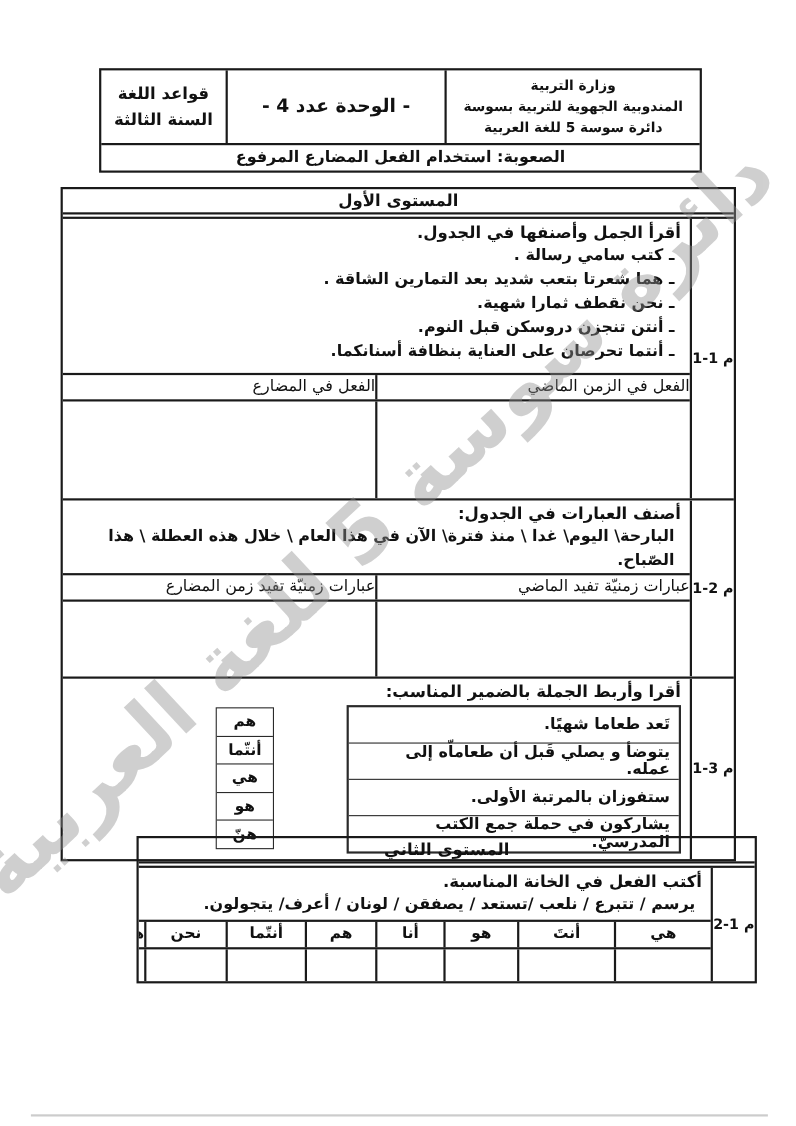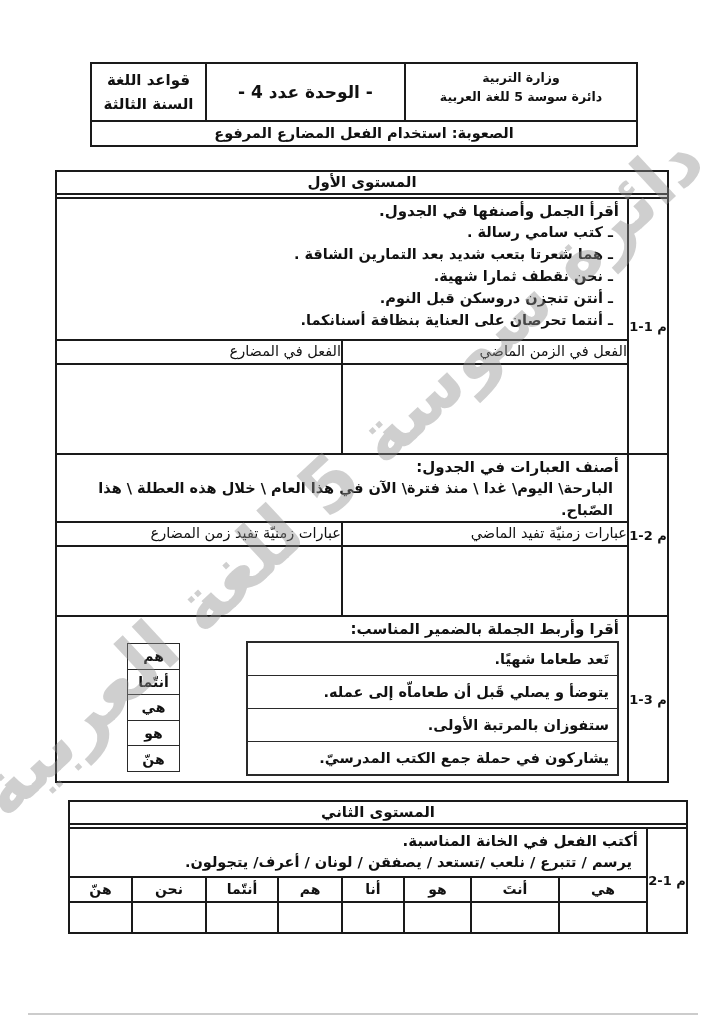--- a/index.html
+++ b/index.html
@@ -50,21 +50,21 @@
   }
   .header-bottom {
     border-top: 2px solid #1a1a1a;
     text-align: center; font-weight: bold; font-size: 14.5px;
     padding: 3px 0 4px;
   }
 
   
   .level-box { position: absolute; border: 2.5px solid #1a1a1a; background: transparent; z-index: 2; display:flex; flex-direction:column; }
   #level1 { top: 170px; right: 55px; width: 614px; height: 613px; }
-  #level2 { top: 800px; right: 36px; width: 620px; height: 134px; }
+  #level2 { top: 760px; right: 36px; width: 564px; height: 134px; }
   .level-title {
     text-align: center; font-weight: bold; font-size: 15px;
     padding: 1px 0 2px;
     border-bottom: 6px double #1a1a1a;
   }
 
   .ex-row { display: flex; border-bottom: 2.5px solid #1a1a1a; overflow: hidden; }
   .ex-row:last-child { border-bottom: none; flex: 1; }
   .ex-label {
     width: 40px; flex: 0 0 40px;
@@ -87,21 +87,21 @@
   .anstable .arow > div { flex: 1; }
   .anstable .arow > div:first-child { border-inline-end: 2px solid #1a1a1a; }
   #ex1 .anstable .arow { height: 88px; }
   #ex2 .anstable .arow { height: 78px; }
   #ex1 { height: 256px; }
   #ex2 { height: 162px; }
 
   
   .match-area { display: flex; flex: 1; padding: 2px 8px 5px 0; align-items: stretch; }
   .sentbox {
-    width: 373px; border: 2px solid #2a2a2a;
+    width: 304px; border: 2px solid #2a2a2a;
     display: flex; flex-direction: column;
   }
   .sentbox .srow {
     flex: 1; border-bottom: 1.5px solid #2a2a2a;
     display: flex; align-items: center;
     font-weight: bold; font-size: 14.5px; padding: 0 8px;
   }
   .sentbox .srow:last-child { border-bottom: none; }
   .pronocol {
     width: 53px; margin-inline-start: 66px; margin-top: 2px; margin-bottom: 4px;
@@ -135,20 +135,21 @@
 <body>
 
 <div class="page">
 
   <div class="watermark">دائرة سوسة 5 للغة العربية</div>
 
   <div class="header-box">
     <div class="header-top">
       <div class="h-ministry">
         <div>وزارة التربية</div>
+        <div>المندوبية الجهوية للتربية بسوسة</div>
         <div>دائرة سوسة 5 للغة العربية</div>
       </div>
       <div class="h-unit">- الوحدة عدد 4 -</div>
       <div class="h-subject">
         <div>قواعد اللغة</div>
         <div>السنة الثالثة</div>
       </div>
     </div>
     <div class="header-bottom">الصعوبة: استخدام الفعل المضارع المرفوع</div>
   </div>

